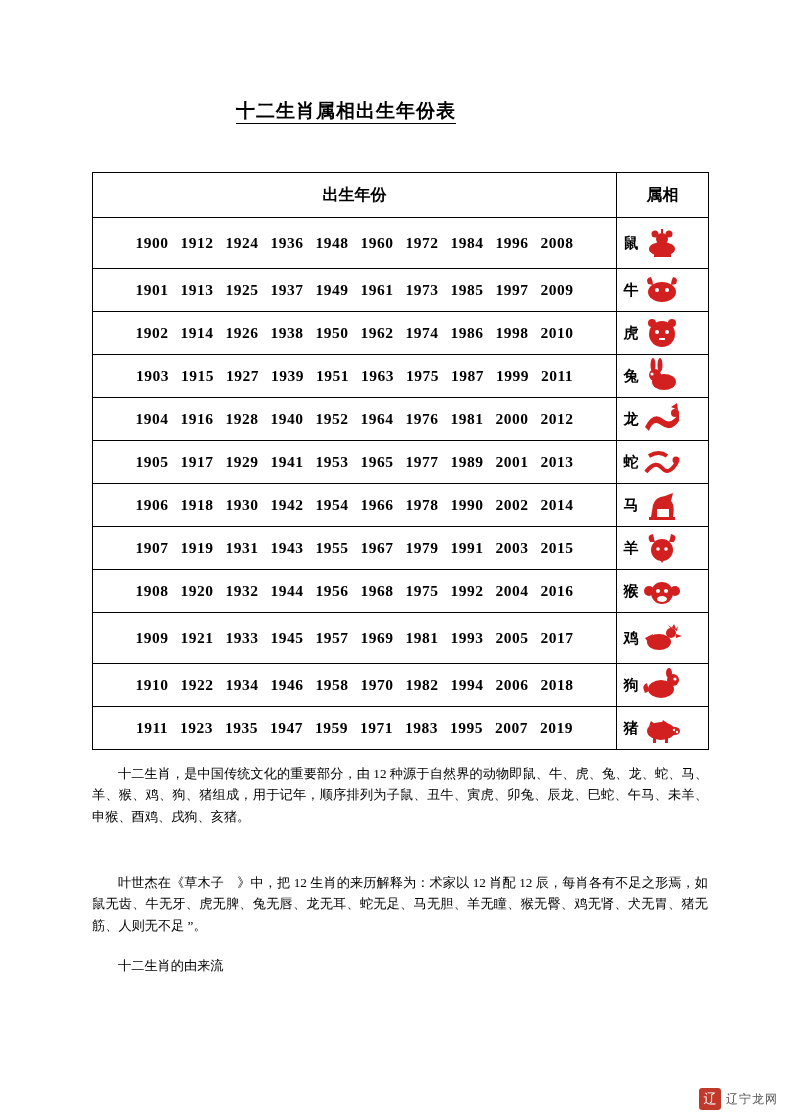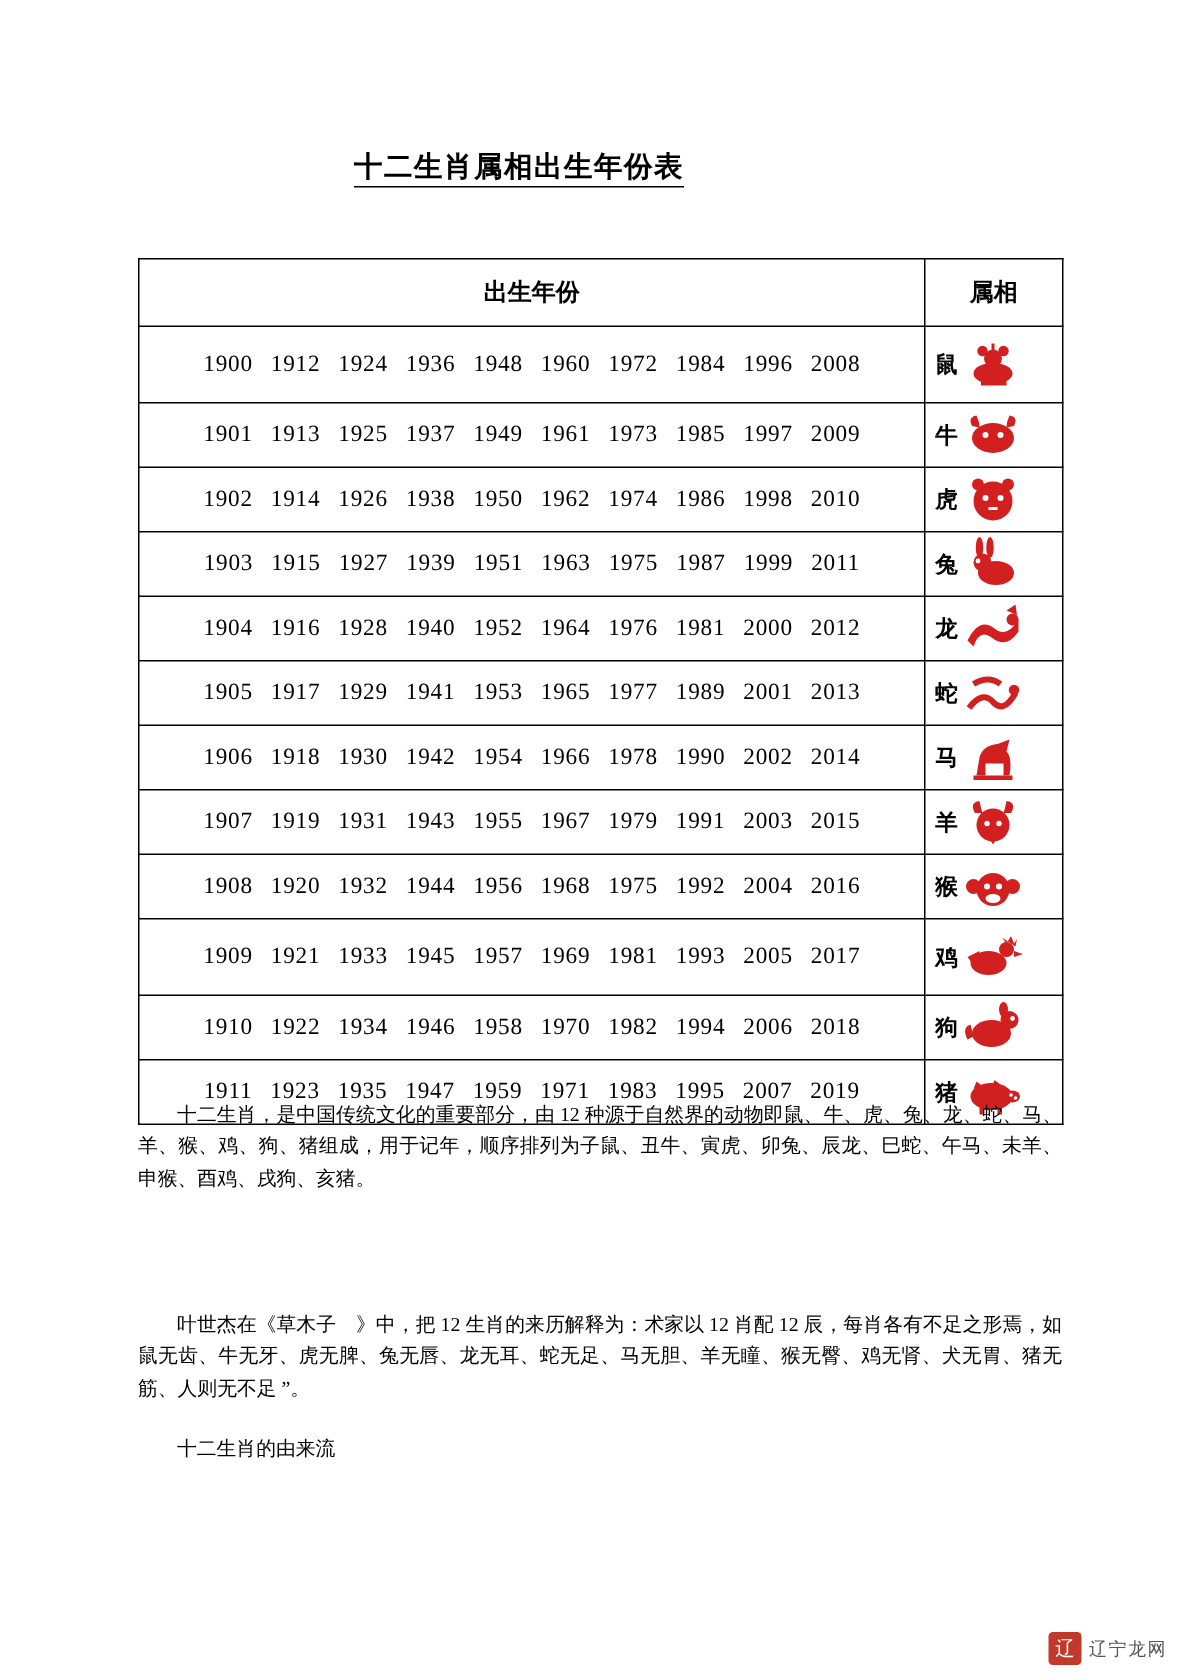--- a/index.html
+++ b/index.html
@@ -54,21 +54,21 @@
 
   .hdr td {
     height: 44px;
     text-align: center;
     font-size: 16px;
     font-weight: bold;
   }
   .years-cell {
     text-align: center;
     font-size: 15.5px;
-    font-weight: normal;
+    font-weight: bold;
     letter-spacing: 0.5px;
     padding: 0 6px;
     white-space: nowrap;
   }
   .years-cell .y { display: inline-block; margin: 0 6px; }
 
   .sign-cell {
     position: relative;
     height: 100%;
   }
@@ -101,21 +101,21 @@
 
   .body-text {
     position: absolute;
     left: 92px;
     width: 616px;
     font-size: 13.2px;
     line-height: 1.62;
     text-align: justify;
     color: #000;
   }
-  .p1 { top: 732px; }
+  .p1 { top: 763px; }
   .p2 { top: 872px; }
   .p3 { top: 955px; }
   .p4 { top: 977px; }
   .indent { text-indent: 26px; display: block; }
 
   .watermark {
     position: absolute;
     right: 14px;
     bottom: 10px;
     display: flex;

